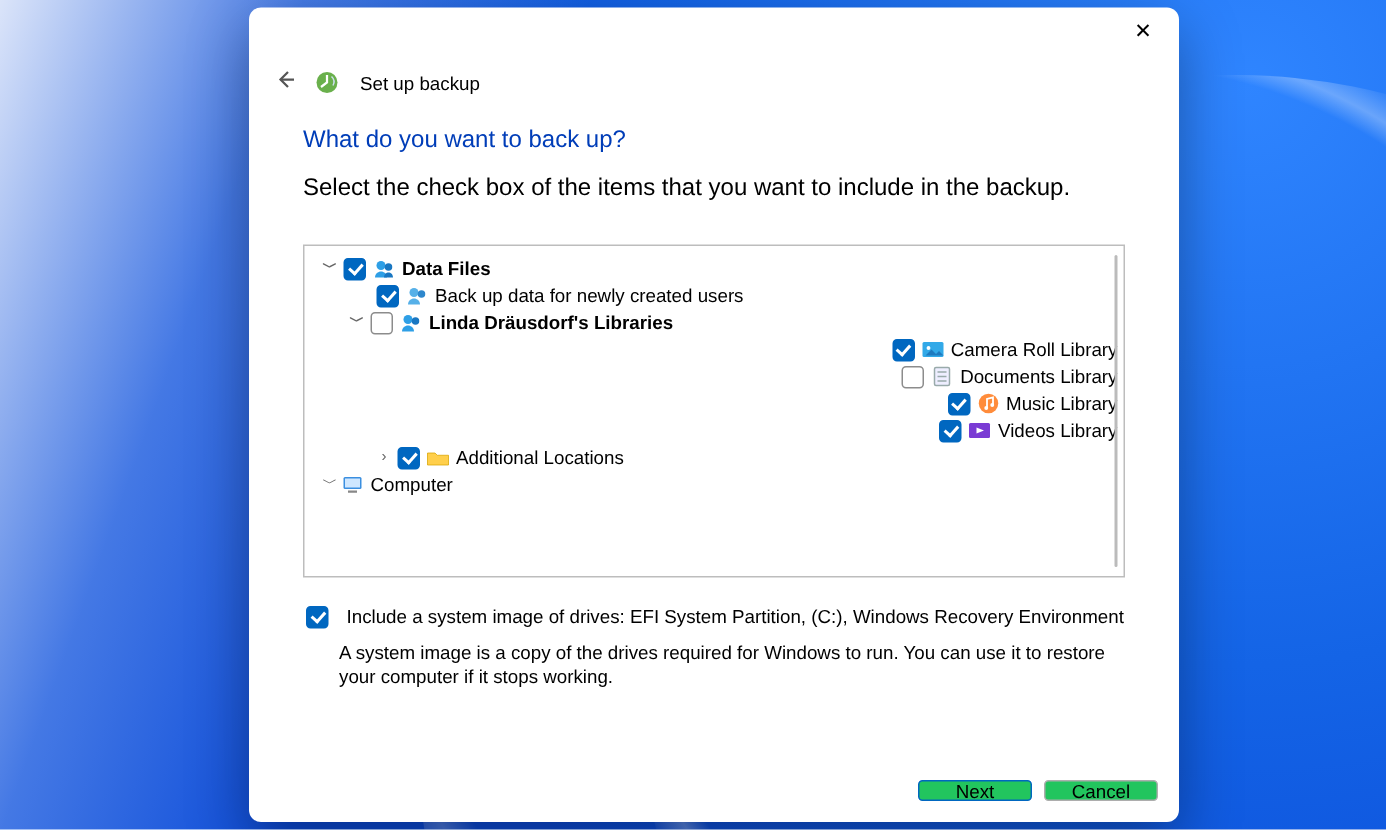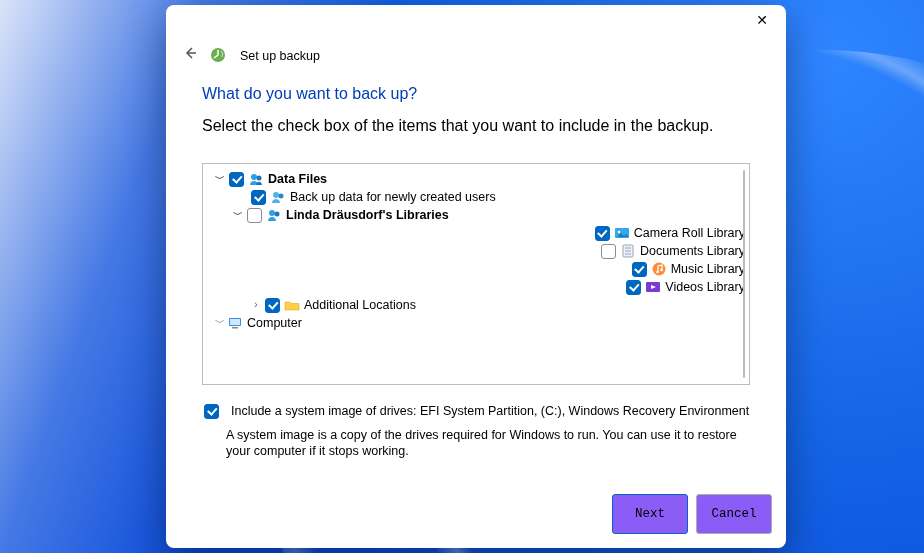--- a/index.html
+++ b/index.html
@@ -42,21 +42,21 @@
   .ind1 { padding-left:6px; }
   .ind2 { padding-left:24px; }
   .ind3 { padding-left:42px; }
   .ind4 { padding-left:60px;justify-content:flex-end; }
 
   .bottom-option { display:flex; align-items:center; gap:8px; margin-top:18px; }
   .bottom-option .cb { margin-top:1px; }
   .sysimg-desc { margin:8px 0 0 24px; font-size:12.5px; color:#000; max-width:520px; line-height:16px; }
 
   .buttonbar { display:flex; justify-content:flex-end; gap:8px; padding:10px 14px 14px 0; }
-  .wbtn { min-width:76px; height:40px; border:1px solid #adadad; background:#8b5cf6; border-radius:3px; font-size:12.5px; cursor:pointer; padding:0 14px;font-family:Liberation Mono, monospace; }
+  .wbtn { min-width:76px; height:14px; border:1px solid #adadad; background:#22c55e; border-radius:3px; font-size:12.5px; cursor:pointer; padding:0 14px; }
   .wbtn.primary { border:1px solid #0067c0; }
 
   
   svg { display:block; }
 </style>
 </head>
 <body>
 
 <div class="desktop">
   <div class="swirl swirl1"></div>

